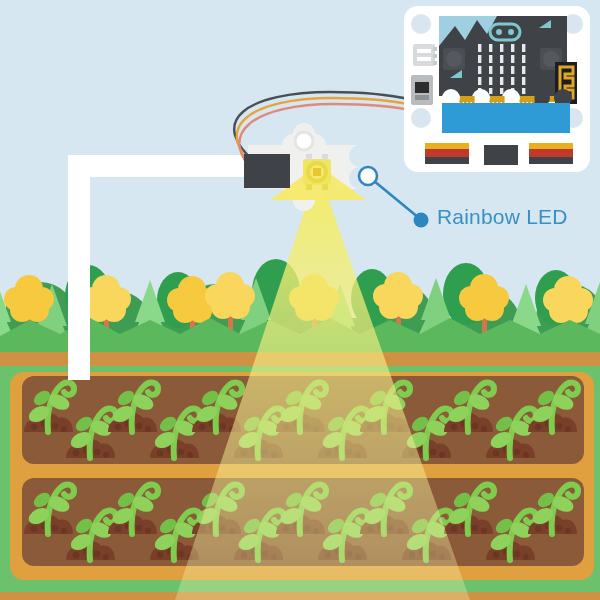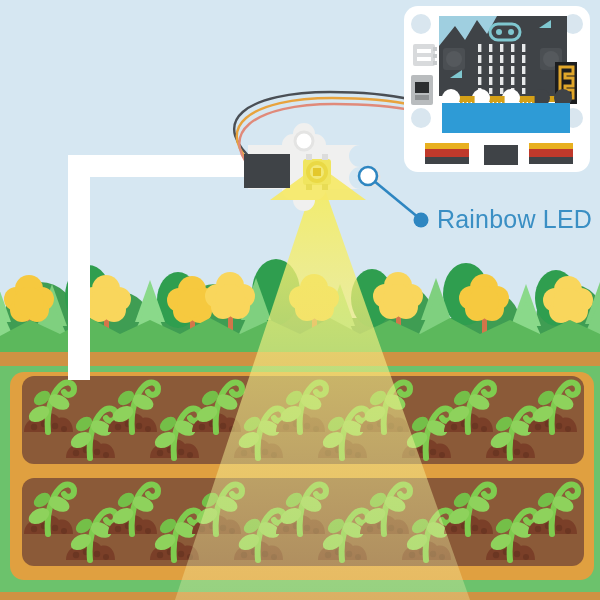--- a/index.html
+++ b/index.html
@@ -6,21 +6,21 @@
   body{
     width:600px;height:600px;overflow:hidden;
     font-family:"Liberation Sans", sans-serif;
     background:#d6e7f2;
   }
   #stage{position:relative;width:600px;height:600px;overflow:hidden;}
   #scene{position:absolute;left:0;top:0;width:600px;height:600px;}
   .callout-label{
     position:absolute;
     left:437px; top:205px;
-    font-size:25px;
+    font-size:21px;
     color:#3a8fc4;
     font-family:"Liberation Sans", sans-serif;
     letter-spacing:.2px;
     white-space:nowrap;
   }
 </style>
 </head>
 <body>
 
 <div id="stage">

